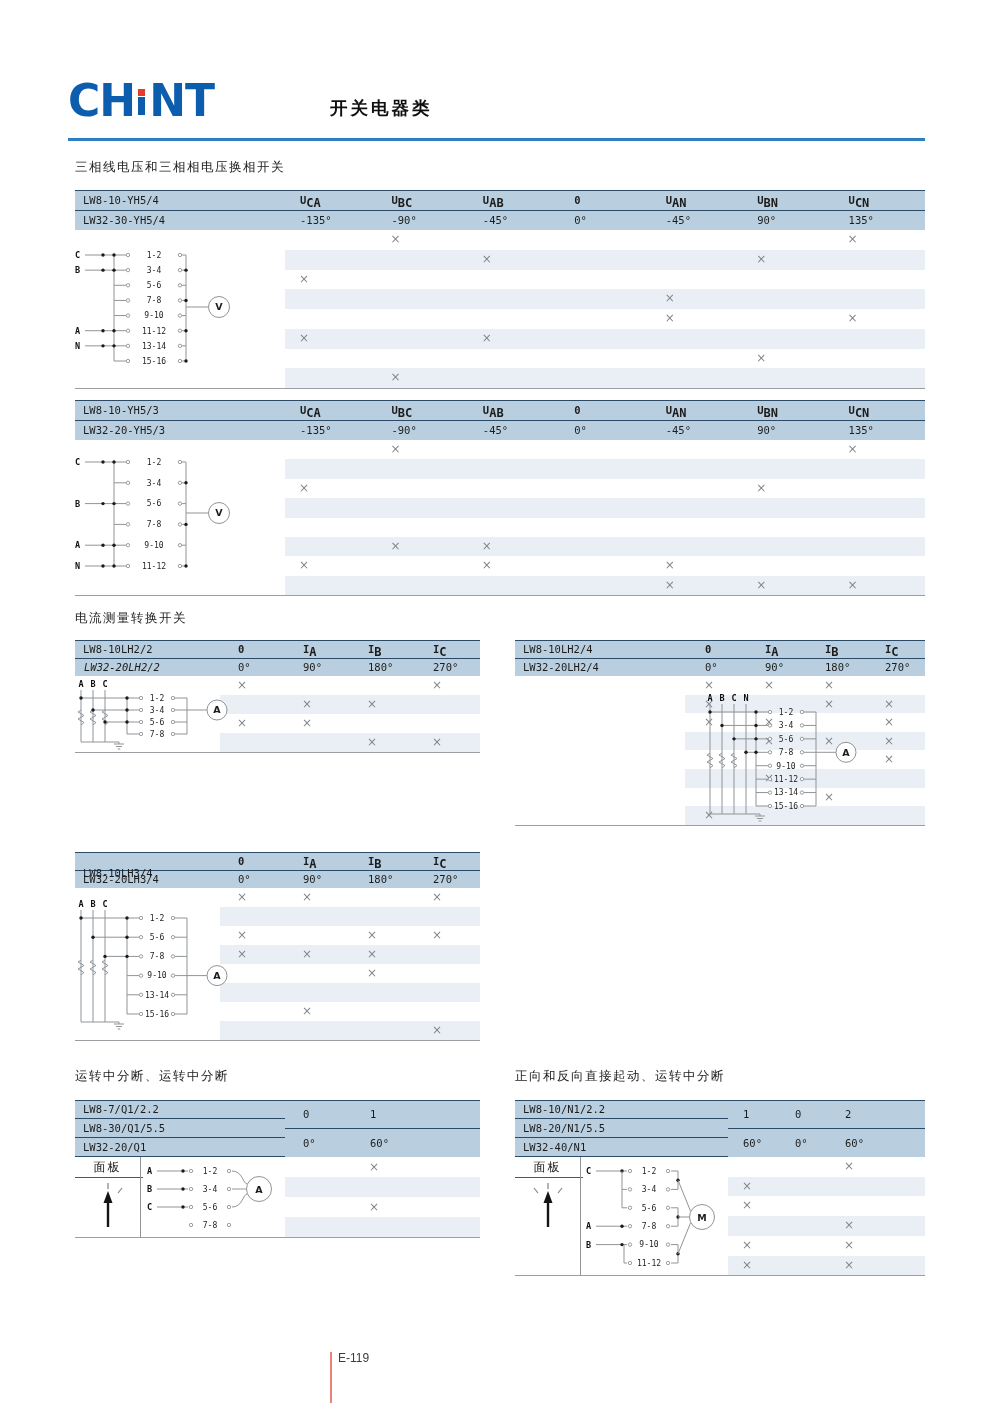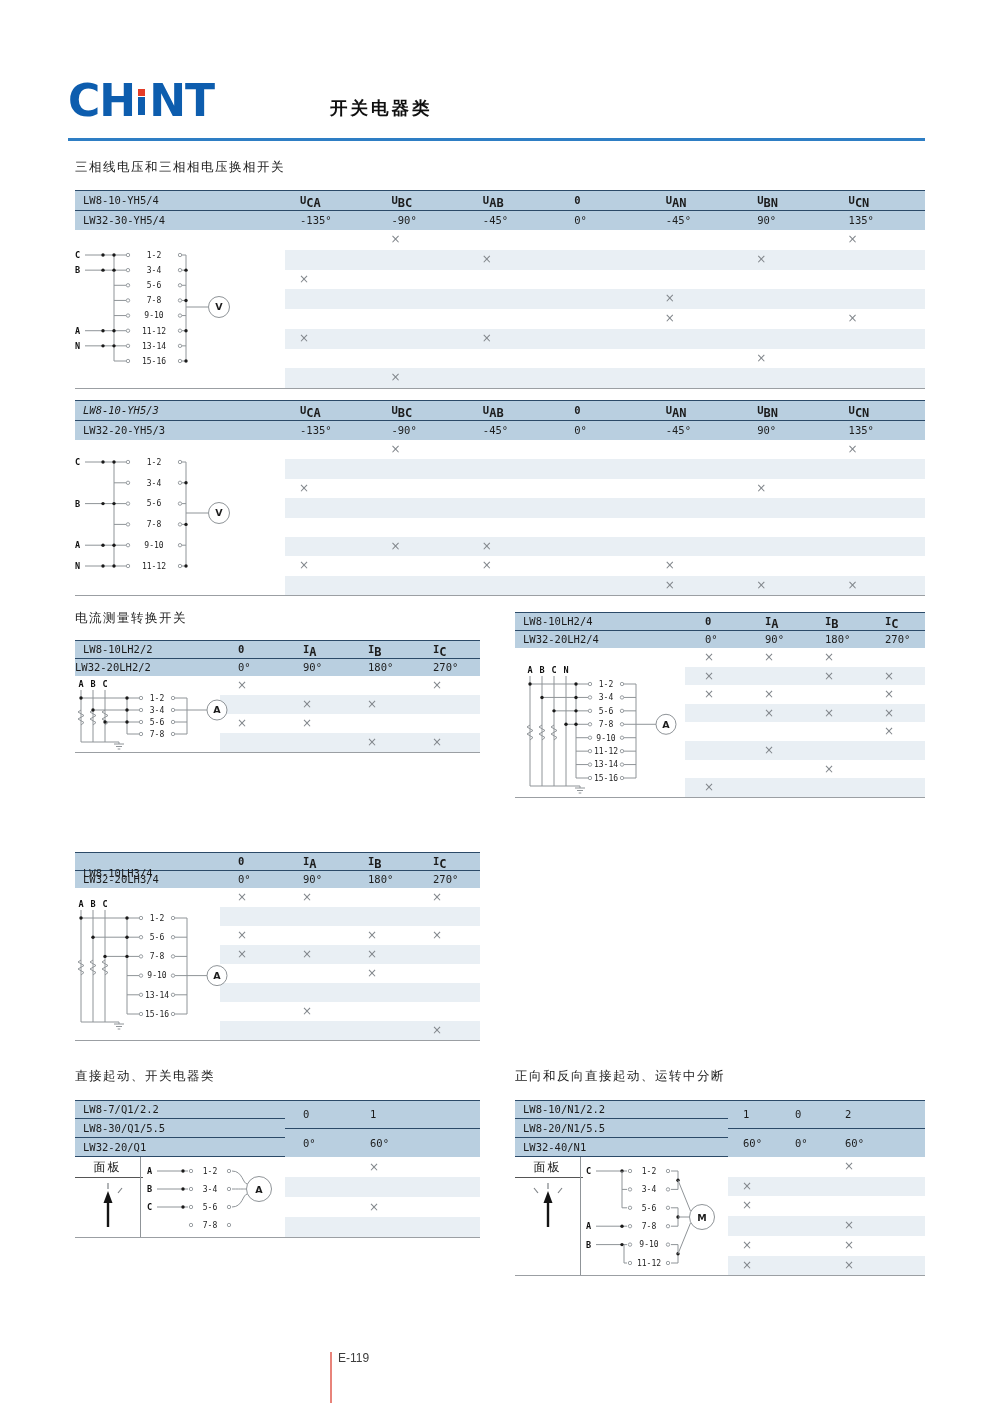--- a/index.html
+++ b/index.html
@@ -168,21 +168,21 @@
           <path d="M116 62 H138" class="w"></path>
           <circle cx="149" cy="62" r="10.5" class="mc"></circle>
           <text x="149" y="65.4" class="dmeter" text-anchor="middle">V</text>
         </svg>
       </div>
     </div>
   <div class="dtable" style="position: absolute; left: 75px; top: 400px; width: 850px; height: 197.2px;">
       <div class="band" style="height: 40px;"></div>
       <div class="nline" style="left: 0px; top: 0px; width: 100%; height: 1px;"></div>
       <div class="nline" style="left: 0px; top: 19.5px; width: 100%; height: 1.5px;"></div>
-      <div class="model" style="left: 8px; top: 0px; line-height: 20px; font-style: italic;">LW8-10-YH5/3</div>
+      <div class="model" style="left: 8px; top: 0px; line-height: 20px;">LW8-10-YH5/3</div>
       <div class="model" style="left: 8px; top: 20px; line-height: 20px;">LW32-20-YH5/3</div>
       <div class="colh" style="left: 225px; top: 0px; line-height: 20px;">U<sub>CA</sub></div>
       <div class="ang" style="left: 225px; top: 20px; line-height: 20px;">-135°</div>
       <div class="colh" style="left: 316.429px; top: 0px; line-height: 20px;">U<sub>BC</sub></div>
       <div class="ang" style="left: 316.429px; top: 20px; line-height: 20px;">-90°</div>
       <div class="colh" style="left: 407.857px; top: 0px; line-height: 20px;">U<sub>AB</sub></div>
       <div class="ang" style="left: 407.857px; top: 20px; line-height: 20px;">-45°</div>
       <div class="colh" style="left: 499.286px; top: 0px; line-height: 20px;">0</div>
       <div class="ang" style="left: 499.286px; top: 20px; line-height: 20px;">0°</div>
       <div class="colh" style="left: 590.714px; top: 0px; line-height: 20px;">U<sub>AN</sub></div>
@@ -267,21 +267,21 @@
         </svg>
       </div>
     </div>
 
   <div class="stitle" style="left:75px;top:610px">电流测量转换开关</div>
   <div class="dtable" style="position: absolute; left: 75px; top: 640px; width: 405px; height: 114px;">
       <div class="band" style="height: 36px;"></div>
       <div class="nline" style="left: 0px; top: 0px; width: 100%; height: 1px;"></div>
       <div class="nline" style="left: 0px; top: 17.5px; width: 100%; height: 1.5px;"></div>
       <div class="model" style="left: 8px; top: 0px; line-height: 18px;">LW8-10LH2/2</div>
-      <div class="model" style="left: 0; top: 18px; line-height: 18px;">LW32-20LH2/2</div>
+      <div class="model" style="left: 9px; top: 18px; line-height: 18px; font-style: italic;">LW32-20LH2/2</div>
       <div class="colh" style="left: 163px; top: 0px; line-height: 18px;">0</div>
       <div class="ang" style="left: 163px; top: 18px; line-height: 18px;">0°</div>
       <div class="colh" style="left: 228px; top: 0px; line-height: 18px;">I<sub>A</sub></div>
       <div class="ang" style="left: 228px; top: 18px; line-height: 18px;">90°</div>
       <div class="colh" style="left: 293px; top: 0px; line-height: 18px;">I<sub>B</sub></div>
       <div class="ang" style="left: 293px; top: 18px; line-height: 18px;">180°</div>
       <div class="colh" style="left: 358px; top: 0px; line-height: 18px;">I<sub>C</sub></div>
       <div class="ang" style="left: 358px; top: 18px; line-height: 18px;">270°</div>
       <div class="mark" style="left: 162px; top: 36px; line-height: 19px;">×</div>
       <div class="mark" style="left: 357px; top: 36px; line-height: 19px;">×</div>
@@ -337,21 +337,21 @@
           <path d="M36 44 H58" class="w"></path>
           <circle cx="36" cy="44" r="1.7" class="nd"></circle>
           <circle cx="58" cy="44" r="1.7" class="nd"></circle>
           <path d="M118 20 V56" class="w"></path>
           <path d="M118 32 H138" class="w"></path>
           <circle cx="148" cy="32" r="10" class="mc"></circle>
           <text x="148" y="35.3" class="dmeter" text-anchor="middle">A</text>
         </svg>
       </div>
     </div>
-  <div class="dtable" style="position: absolute; left: 515px; top: 612px; width: 410px; height: 186.8px;">
+  <div class="dtable" style="position: absolute; left: 515px; top: 640px; width: 410px; height: 186.8px; text-align: right;">
       <div class="band" style="height: 36px;"></div>
       <div class="nline" style="left: 0px; top: 0px; width: 100%; height: 1px;"></div>
       <div class="nline" style="left: 0px; top: 17.5px; width: 100%; height: 1.5px;"></div>
       <div class="model" style="left: 8px; top: 0px; line-height: 18px;">LW8-10LH2/4</div>
       <div class="model" style="left: 8px; top: 18px; line-height: 18px;">LW32-20LH2/4</div>
       <div class="colh" style="left: 190px; top: 0px; line-height: 18px;">0</div>
       <div class="ang" style="left: 190px; top: 18px; line-height: 18px;">0°</div>
       <div class="colh" style="left: 250px; top: 0px; line-height: 18px;">I<sub>A</sub></div>
       <div class="ang" style="left: 250px; top: 18px; line-height: 18px;">90°</div>
       <div class="colh" style="left: 310px; top: 0px; line-height: 18px;">I<sub>B</sub></div>
@@ -539,21 +539,21 @@
           <circle cx="36" cy="58.4" r="1.7" class="nd"></circle>
           <circle cx="58" cy="58.4" r="1.7" class="nd"></circle>
           <path d="M118 20 V116" class="w"></path>
           <path d="M118 77.6 H138" class="w"></path>
           <circle cx="148" cy="77.6" r="10" class="mc"></circle>
           <text x="148" y="80.89999999999999" class="dmeter" text-anchor="middle">A</text>
         </svg>
       </div>
     </div>
 
-  <div class="stitle" style="left:75px;top:1068px">直接起动、开关电器类</div>
+  <div class="stitle" style="left:75px;top:1068px">运转中分断、运转中分断</div>
   <div class="stitle" style="left:515px;top:1068px">正向和反向直接起动、运转中分断</div>
   <div class="dtable" style="position: absolute; left: 75px; top: 1100px; width: 405px; height: 139px;">
       <div class="band" style="height: 57px;"></div>
       <div class="nline" style="left: 0px; top: 0px; width: 100%; height: 1px;"></div>
       <div class="model" style="left: 8px; top: 0px; line-height: 19px;">LW8-7/Q1/2.2</div>
       <div class="nline" style="left: 0px; top: 18px; width: 210px; height: 1px;"></div>
       <div class="model" style="left: 8px; top: 19px; line-height: 19px;">LW8-30/Q1/5.5</div>
       <div class="nline" style="left: 0px; top: 37px; width: 210px; height: 1px;"></div>
       <div class="model" style="left: 8px; top: 38px; line-height: 19px;">LW32-20/Q1</div>
       <div class="nline" style="left: 0px; top: 56px; width: 210px; height: 1px;"></div>

